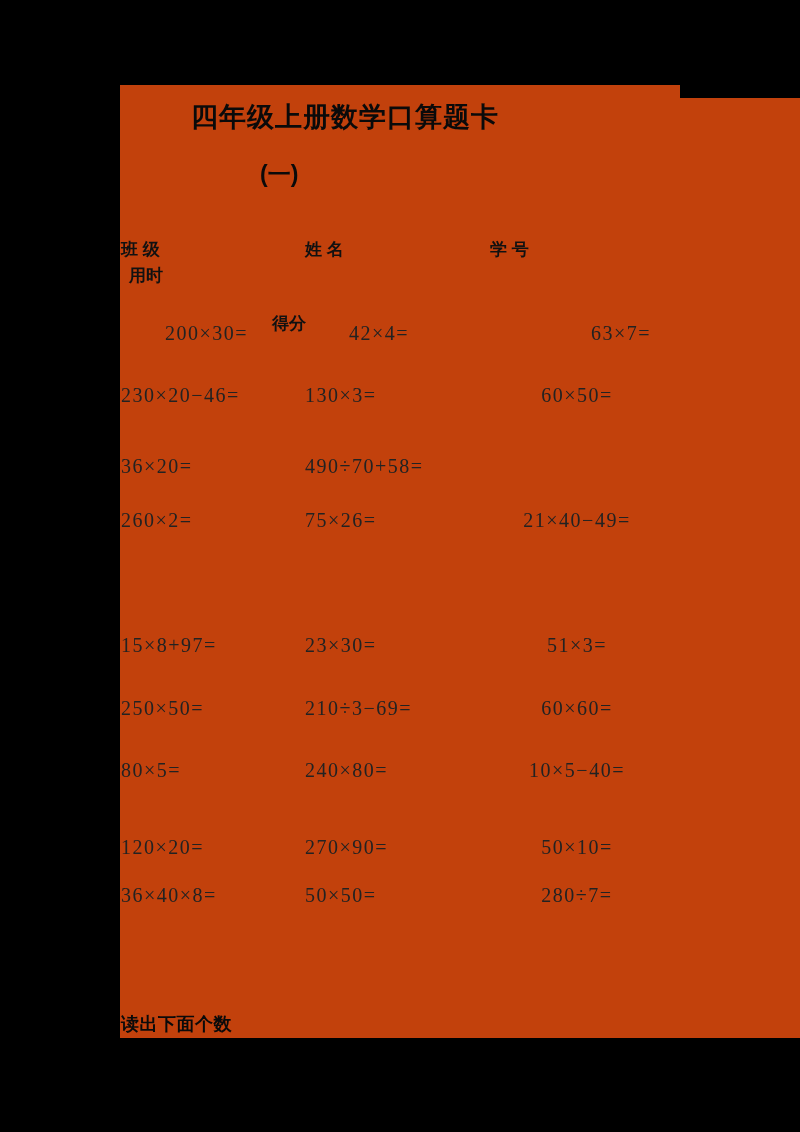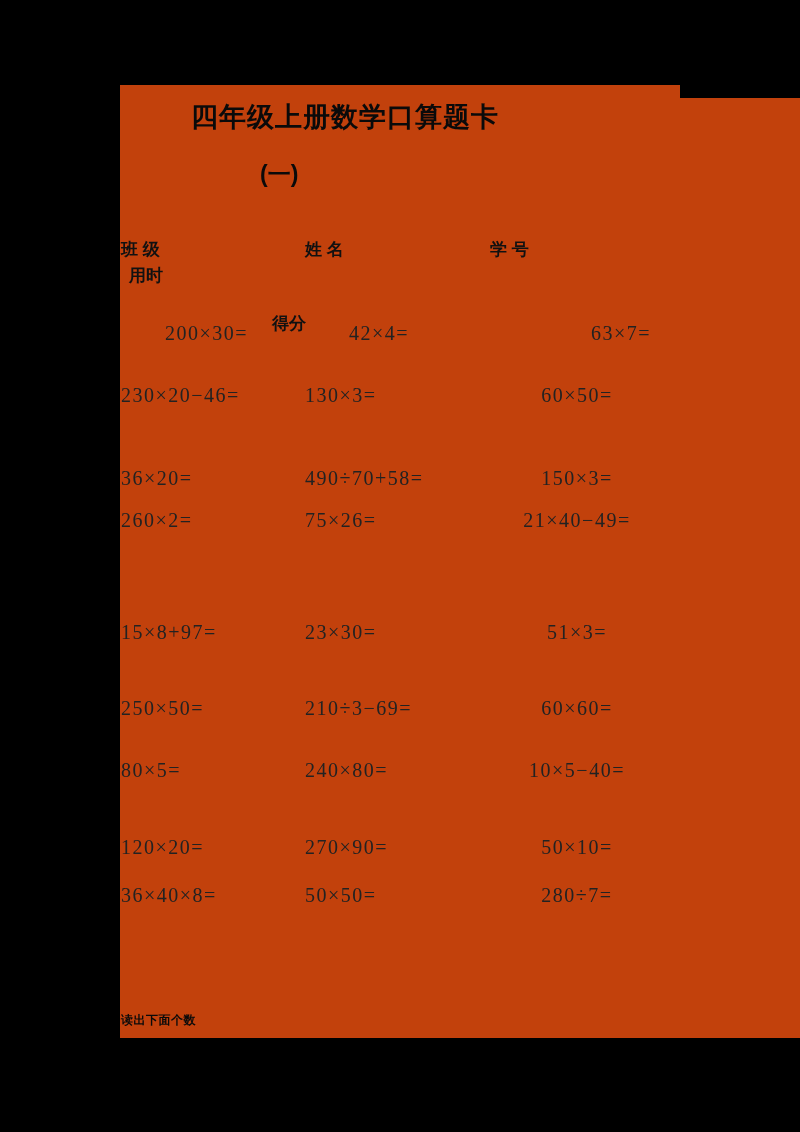--- a/index.html
+++ b/index.html
@@ -59,28 +59,28 @@
     position: absolute;
     font-family: "Liberation Serif", "DejaVu Serif", serif;
     font-size: 20px;
     color: #222;
     letter-spacing: 1.5px;
     white-space: nowrap;
   }
   .c1 { left: 1px; }
   .c2 { left: 185px; width: 136px; }
   .c3 { left: 367px; width: 180px; text-align: center; }
-  .r0 { top: 237px; margin-left: 44px; } .r1 { top: 299px; } .r2 { top: 382px; }
-  .r3 { top: 424px; } .r4 { top: 487px; } .r5 { top: 536px; }
+  .r0 { top: 237px; margin-left: 44px; } .r1 { top: 299px; } .r2 { top: 370px; }
+  .r3 { top: 424px; } .r4 { top: 487px; } .r5 { top: 549px; }
   .r6 { top: 612px; } .r7 { top: 674px; } .r8 { top: 751px; }
   .r9 { top: 799px; }
   .section-footer {
     position: absolute;
     left: 1px; top: 927px;
-    font-size: 12px;
+    font-size: 18px;
     font-weight: bold;
     color: #0a0a0a;
     letter-spacing: 0.5px;
     white-space: nowrap;
   }
 </style>
 </head>
 <body>
 
 <div class="page">
@@ -103,21 +103,20 @@
     <span class="c3">63×7=</span>
   </div>
   <div class="prow r1">
     <span class="c1">230×20−46=</span>
     <span class="c2">130×3=</span>
     <span class="c3">60×50=</span>
   </div>
   <div class="prow r2">
     <span class="c1">36×20=</span>
     <span class="c2">490÷70+58=</span>
-    <span class="c3">150×3=</span>
   </div>
   <div class="prow r3">
     <span class="c1">260×2=</span>
     <span class="c2">75×26=</span>
     <span class="c3">21×40−49=</span>
   </div>
   <div class="prow r5">
     <span class="c1">15×8+97=</span>
     <span class="c2">23×30=</span>
     <span class="c3">51×3=</span>

